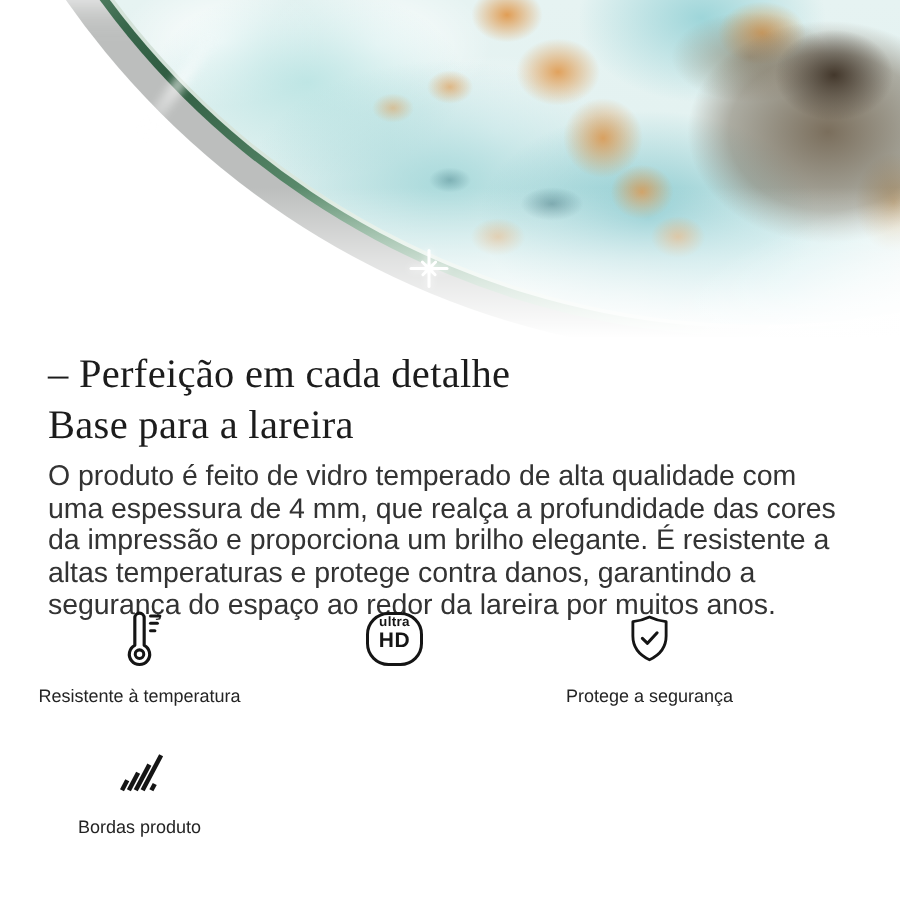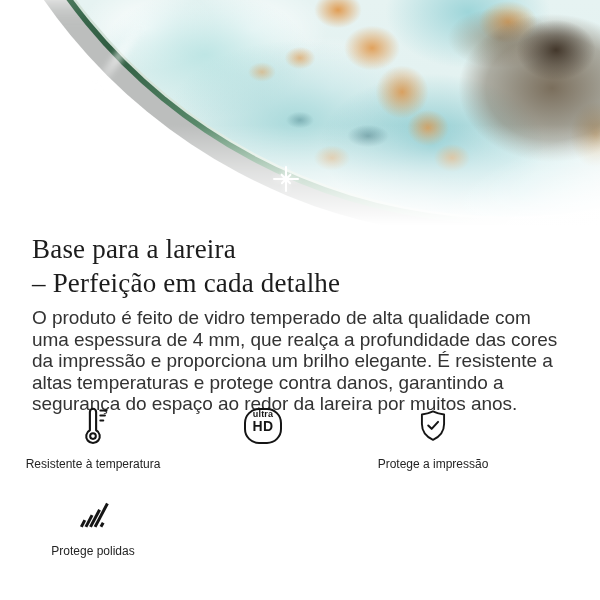--- a/index.html
+++ b/index.html
@@ -116,22 +116,22 @@
     <div class="sparkle">
       <i class="rv"></i>
         <i class="rh"></i>
         <i class="rd1"></i>
         <i class="rd2"></i>
         <span class="core"></span>
     </div>
   </div>
 
   <h1 class="heading">
+    <span>– Perfeição em cada detalhe</span>
     <span>Base para a lareira</span>
-    <span>– Perfeição em cada detalhe</span>
   </h1>
 
   <p class="desc">O produto é feito de vidro temperado de alta qualidade com uma espessura de 4 mm, que realça a profundidade das cores da impressão e proporciona um brilho elegante. É resistente a altas temperaturas e protege contra danos, garantindo a segurança do espaço ao redor da lareira por muitos anos.</p>
 
   <div class="features">
     <div class="f-row">
 
       <div class="cell">
         <div class="icon-box">
           <svg class="ic" width="44" height="46" viewBox="0 0 48 48" fill="none">
@@ -154,38 +154,38 @@
         </div>
       </div>
 
       <div class="cell">
         <div class="icon-box">
           <svg class="ic" width="38" height="38" viewBox="0 0 48 48" fill="none">
             <path d="M24,5.5 C27.8,7.3 32.6,8.8 38,9.4 L38,21.5 C38,30.8 32.4,37.6 24,41.5 C15.6,37.6 10,30.8 10,21.5 L10,9.4 C15.4,8.8 20.2,7.3 24,5.5 Z" stroke="#151515" stroke-width="2.4" stroke-linejoin="round"></path>
             <path d="M18,23.4 L22.3,27.6 L30.4,18.8" stroke="#151515" stroke-width="2.6" stroke-linecap="round" stroke-linejoin="round"></path>
           </svg>
         </div>
-        <div class="f-label">Protege a impressão</div>
+        <div class="f-label">Protege a segurança</div>
       </div>
 
     </div>
 
     <div class="f-row second">
 
 
       <div class="cell">
         <div class="icon-box">
           <svg class="ic" width="40" height="37" viewBox="0 0 48 44" fill="none">
             <path d="M10,38 L14.2,30" stroke="#151515" stroke-width="3.6"></path>
             <path d="M15.5,38 L22.9,24" stroke="#151515" stroke-width="3.6"></path>
             <path d="M21,38 L31.9,17.5" stroke="#151515" stroke-width="3.6"></path>
             <path d="M26.5,38 L41.3,10" stroke="#151515" stroke-width="3.6"></path>
             <path d="M33.5,38 L36.2,33" stroke="#151515" stroke-width="3.6"></path>
           </svg>
         </div>
-        <div class="f-label">Protege polidas</div>
+        <div class="f-label">Bordas produto</div>
       </div>
 
 
     </div>
   </div>
 
 </div>
 
 </body></html>

